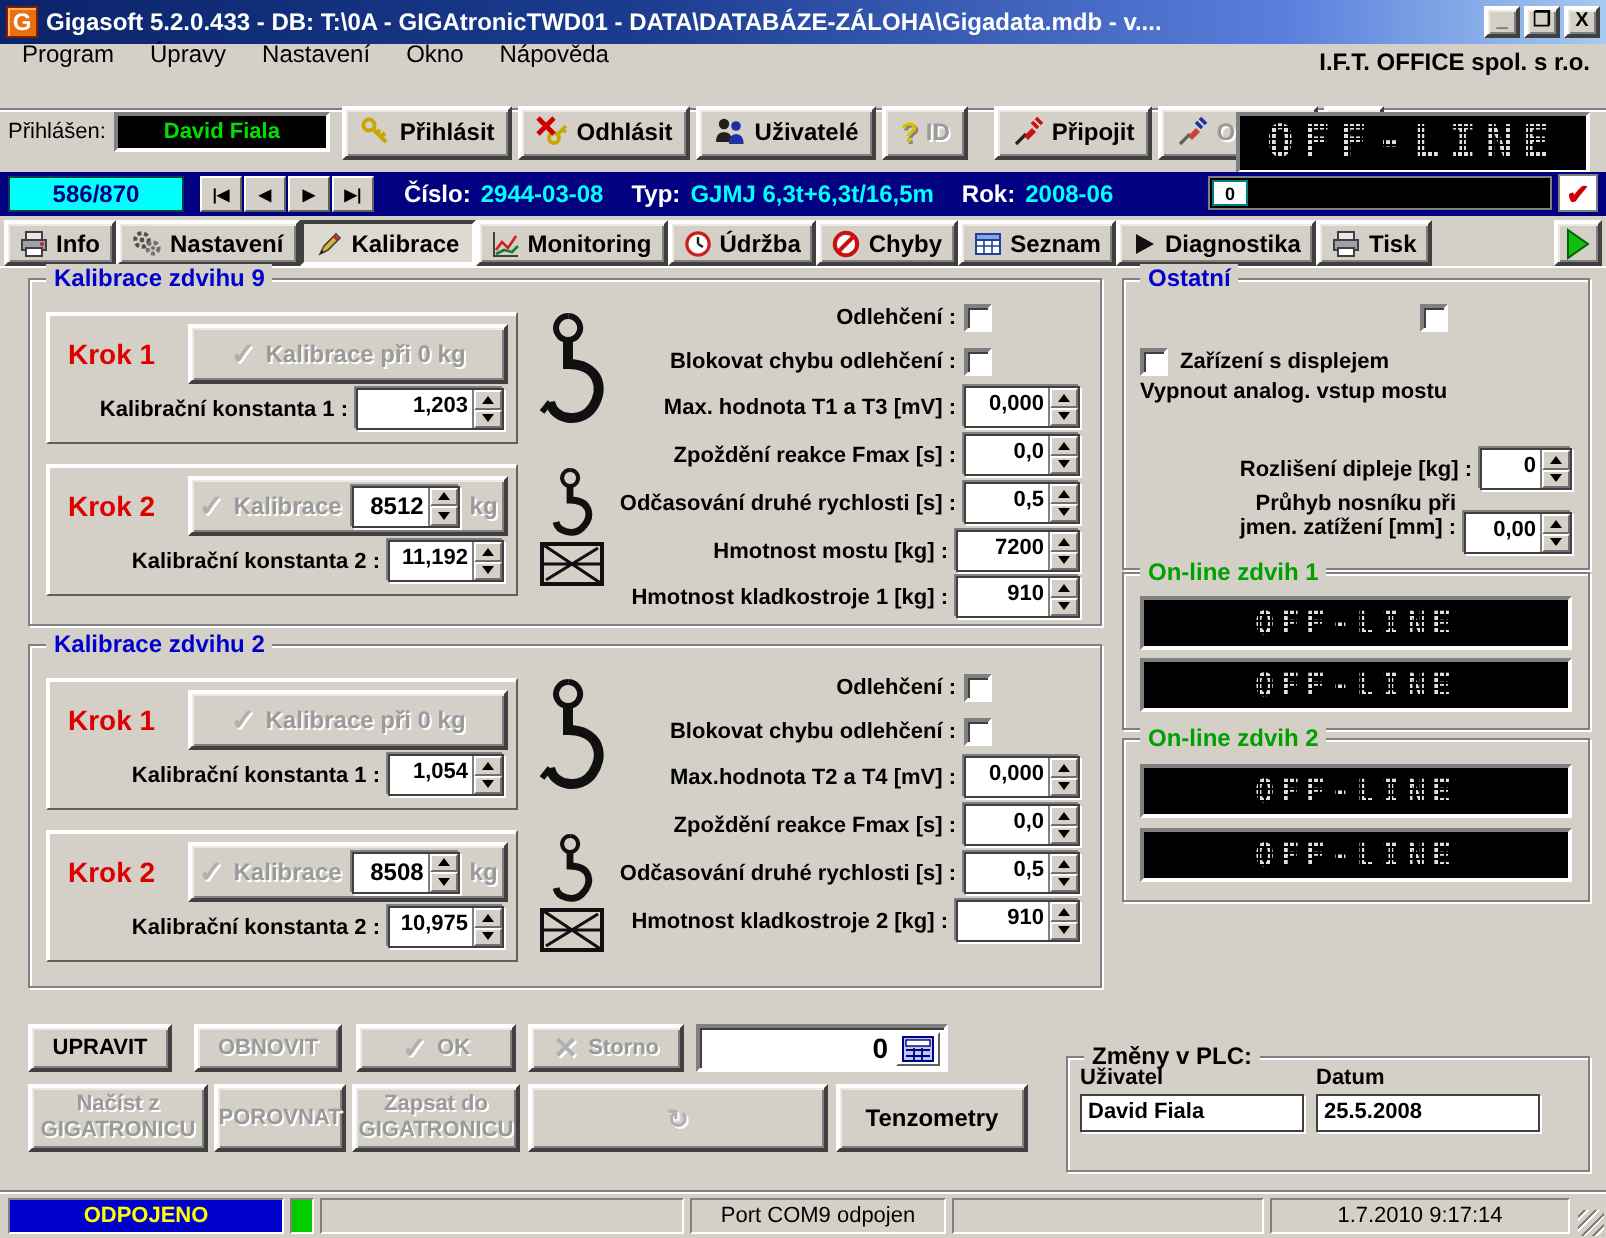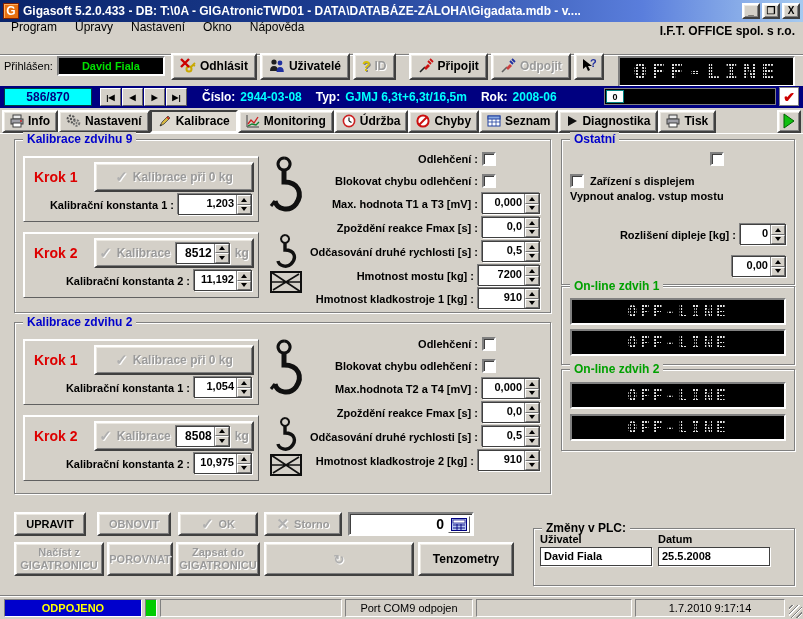--- a/index.html
+++ b/index.html
@@ -60,21 +60,21 @@
   .nlab { color:#fff; font-weight:bold; font-size:12px; margin-left:14px; }
   .nval { color:#00ffff; font-weight:bold; font-size:12px; margin-left:5px; }
   .progressbar { left:604px; top:88px; width:172px; height:17px; background:#000;
     border:1px solid #808080; display:flex; align-items:center; padding:1px; }
   .pv { width:18px; height:13px; background:#fff; border:1px solid #008080; color:#000;
     font-size:9px; font-weight:bold; display:flex; align-items:center; justify-content:center; }
   .redcheck { left:779px; top:87px; width:20px; height:19px; background:#fff; border:1px solid #808080;
     color:#cc0000; font-weight:bold; font-size:14px; display:flex; align-items:center; justify-content:center; }
 
   
-  .tabrow { left:0; top:108px; width:803px; height:25px; display:flex; align-items:center; padding:1px 2px 0 2px; }
+  .tabrow { left:0; top:108px; width:803px; height:25px; display:flex; align-items:flex-end; padding:1px 2px 0 2px; }
   .tab { height:23px; padding:0 6px; display:flex; align-items:center; gap:4px; font-weight:bold; font-size:12px;
     background:#d4d0c8; margin-right:0; }
   .tab.active { border-color:#404040 #ffffff #ffffff #404040; box-shadow:none; background:#dedad2; }
   .runbtn { margin-left:auto; width:24px; height:23px; display:flex; align-items:center; justify-content:center; }
 
   
   .main { left:0; top:133px; width:803px; height:462px; border-top:1px solid #fff; }
   .group { position:absolute; border:1px solid #808080; box-shadow: inset 1px 1px 0 #fff, 1px 1px 0 #fff; }
   .gtitle { position:absolute; top:-8px; left:8px; background:#d4d0c8; padding:0 4px; font-weight:bold; font-size:12px; }
   .blue { color:#0000cc; } .green { color:#00a000; }
@@ -142,20 +142,29 @@
   <div class="mitem">Úpravy</div>
   <div class="mitem">Nastavení</div>
   <div class="mitem">Okno</div>
   <div class="mitem">Nápověda</div>
   <div class="company">I.F.T. OFFICE spol. s r.o.</div>
 </div>
 
 <div class="abs toolbar">
   <span>Přihlášen:</span>
   <div class="loggedfld sunken">David Fiala</div>
+  <div class="tbtn raised">
+    <span>
+        <svg width="16" height="16" viewBox="0 0 16 16">
+          <circle cx="4.5" cy="4.5" r="2.8" fill="none" stroke="#c8a800" stroke-width="2"></circle>
+          <path d="M7 7 L13 13 M10.5 10.5 L12.5 8.5 M8.5 8.5 L10 7" stroke="#c8a800" stroke-width="2" fill="none"></path>
+        </svg>
+      </span>
+    <span>Přihlásit</span>
+  </div>
   <div class="tbtn raised">
     <span>
         <svg width="16" height="16" viewBox="0 0 16 16">
           <circle cx="9" cy="11" r="2.5" fill="none" stroke="#c8a800" stroke-width="2"></circle>
           <path d="M11 9 L15 5 M13 7 L15 8" stroke="#c8a800" stroke-width="1.8" fill="none"></path>
           <path d="M1 1 L9 9 M9 1 L1 9" stroke="#cc0000" stroke-width="2.4"></path>
         </svg>
       </span>
     <span>Odhlásit</span>
   </div>
@@ -642,20 +651,22 @@
           <span class="spin-btns">
             <span class="sb">
               <i class="tri tu"></i>
             </span>
             <span class="sb">
               <i class="tri td"></i>
             </span>
           </span>
         </span>
     </div>
+    <div class="abs lb preline" style="right:66px; top:106px; text-align:right;">Průhyb nosníku při
+jmen. zatížení [mm] :</div>
     <div class="frow" style="top:116px; right:8px;">
       <span class="spin" style="width:54px;">
           <span class="spin-val">0,00</span>
           <span class="spin-btns">
             <span class="sb">
               <i class="tri tu"></i>
             </span>
             <span class="sb">
               <i class="tri td"></i>
             </span>

